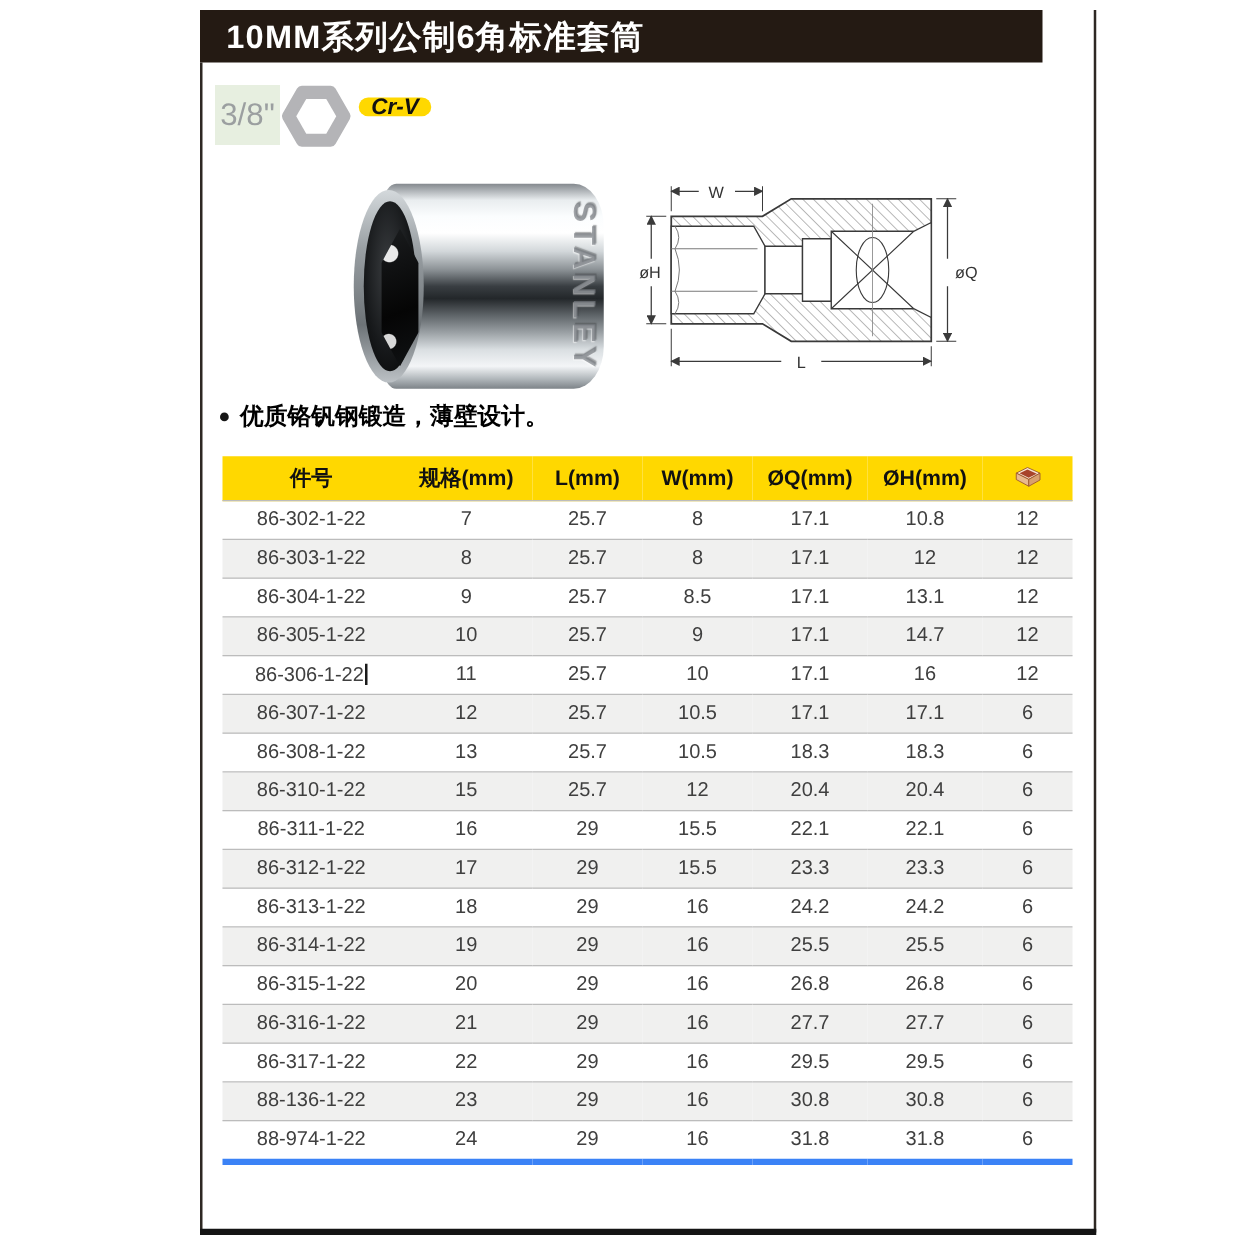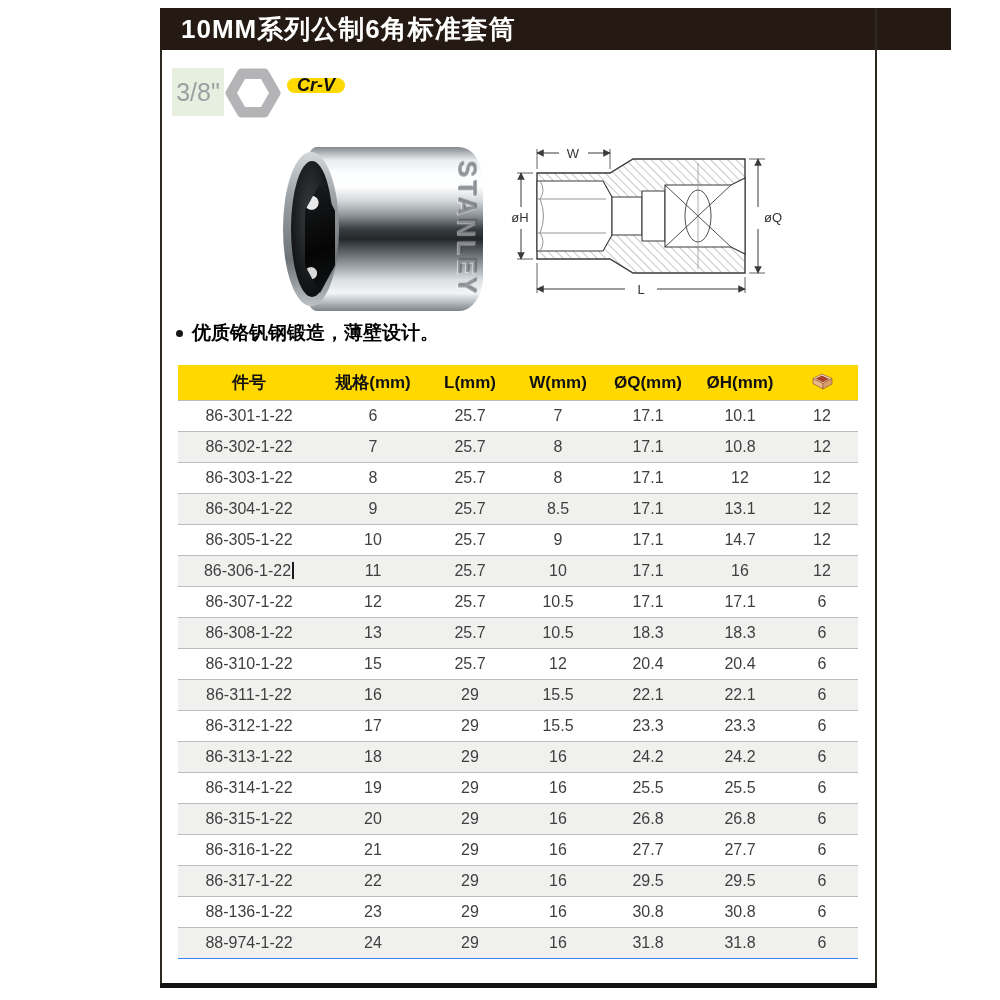--- a/index.html
+++ b/index.html
@@ -1,20 +1,20 @@
 <!DOCTYPE html>
 <html><head>
 <meta charset="utf-8">
 <style>
   html,body{margin:0;padding:0;background:#ffffff;}
   .page{position:relative;width:1000px;height:1000px;background:#fff;overflow:hidden;
         font-family:"Liberation Sans",sans-serif;}
 
   
-  .title-bar{position:absolute;left:160px;top:8px;width:791px;height:42px;
+  .title-bar{position:absolute;left:160px;top:8px;width:674px;height:42px;
              background:#241a13;color:#fff;display:flex;align-items:center;}
   .title-bar span{font-size:26px;font-weight:bold;padding-left:21px;letter-spacing:1px;}
   .border-left{position:absolute;left:160px;top:50px;width:2px;height:936px;background:#2e2823;}
   .border-right{position:absolute;left:875px;top:8px;width:2px;height:978px;background:#2e2823;}
   .border-bottom{position:absolute;left:160px;top:983px;width:717px;height:5px;background:#141414;}
 
   
   .drive-badge{position:absolute;left:172px;top:68px;width:52px;height:48px;background:#e7efe0;
                display:flex;align-items:center;justify-content:center;
                color:#9b9fa0;font-size:25px;}
@@ -53,21 +53,21 @@
      display:flex;align-items:center;font-weight:600;}
   .bullet-dot{width:7px;height:7px;border-radius:50%;background:#161616;margin-right:9px;}
 
   
   .spec-table{position:absolute;left:178px;top:365px;width:680px;border-collapse:collapse;
      table-layout:fixed;}
   .spec-table th{height:35px;background:#ffd800;color:#111;font-size:17px;font-weight:bold;
      text-align:center;padding:0;margin-top:10px;}
   .spec-table td{height:30px;font-size:16px;color:#3f3f3f;text-align:center;padding:0;}
   .spec-table tbody tr{border-top:1px solid #bcbcbc;}
-  .spec-table tbody tr:last-child{border-bottom:1px solid #3b82f6;}
+  .spec-table tbody tr:last-child{border-bottom:5px solid #3b82f6;}
   .spec-table tbody tr:nth-child(even){background:#f0f0ef;}
   .caret{display:inline-block;width:2px;height:17px;background:#1a1a1a;margin-left:1px;
      vertical-align:-3px;}
 </style>
 </head>
 <body>
 
 <div class="page">
 
   <div class="title-bar">
@@ -172,29 +172,20 @@
             <polygon points="3,7.5 12,3 22,7.5 13,12.5" fill="#f7e4d2" stroke="#9a562f" stroke-width="0.7"></polygon>
             <polygon points="5.6,7.6 12,4.6 19.4,7.9 12.9,11.2" fill="#a8432a"></polygon>
             <polygon points="3,7.5 13,12.5 13,18 3,12.6" fill="#e9b98e" stroke="#9a562f" stroke-width="0.7"></polygon>
             <polygon points="13,12.5 22,7.5 22,13 13,18" fill="#d9a06f" stroke="#9a562f" stroke-width="0.7"></polygon>
           </svg>
         </th>
       </tr>
     </thead>
     <tbody>
         <tr>
-          <td>86-301-1-22</td>
-          <td>6</td>
-          <td>25.7</td>
-          <td>7</td>
-          <td>17.1</td>
-          <td>10.1</td>
-          <td>12</td>
-        </tr>
-        <tr>
           <td>86-302-1-22</td>
           <td>7</td>
           <td>25.7</td>
           <td>8</td>
           <td>17.1</td>
           <td>10.8</td>
           <td>12</td>
         </tr>
         <tr>
           <td>86-303-1-22</td>

